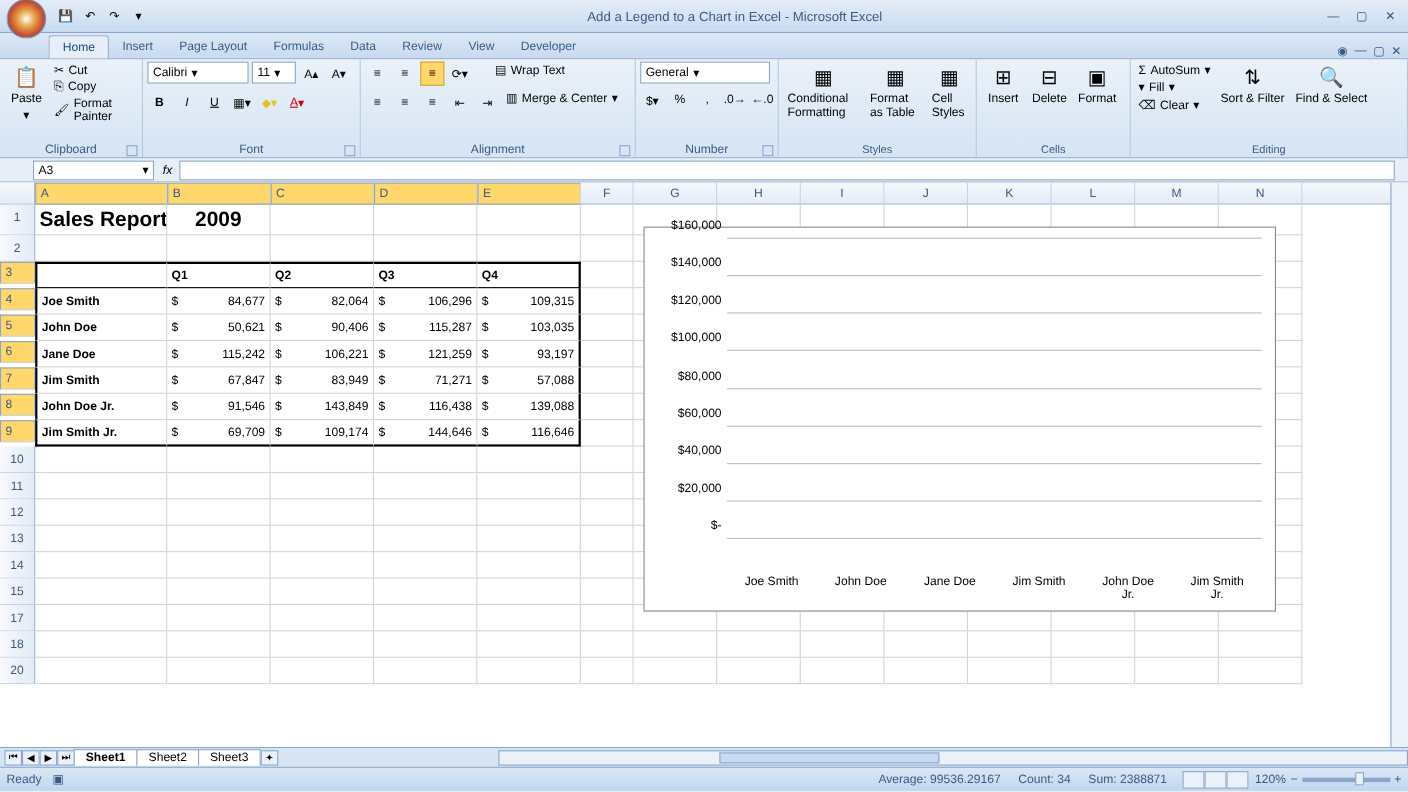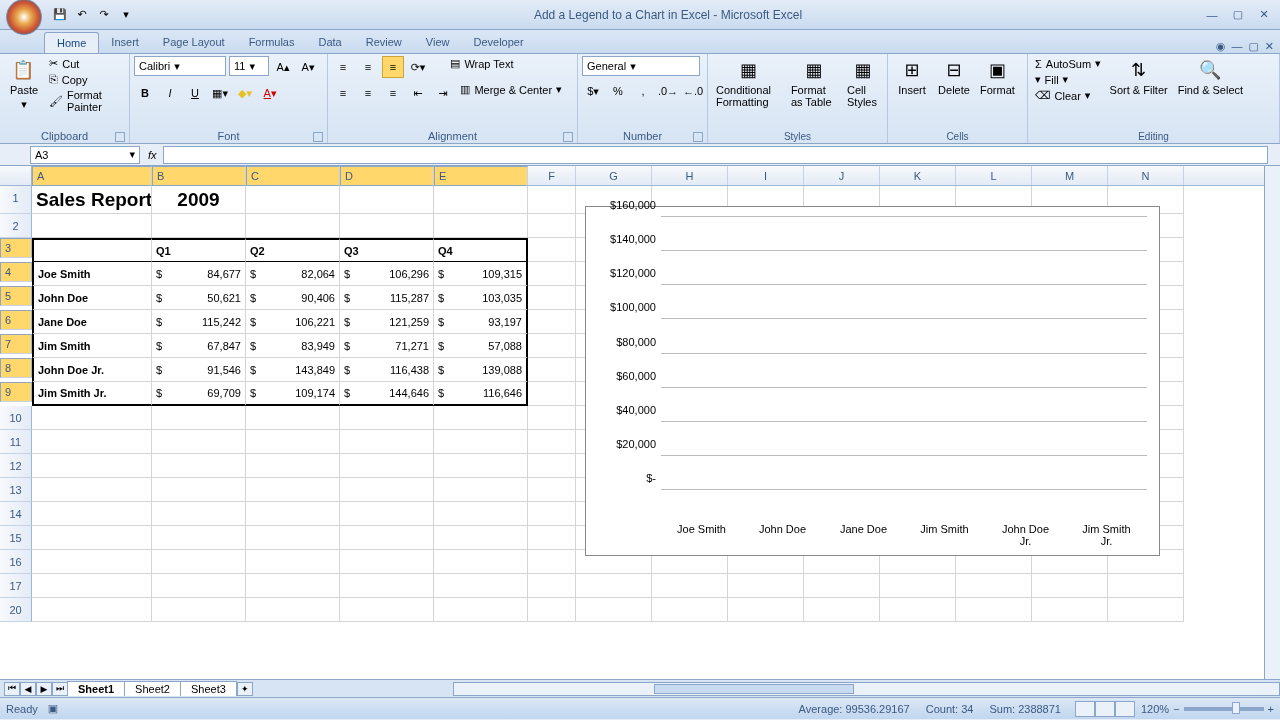--- a/index.html
+++ b/index.html
@@ -594,38 +594,38 @@
         <div class="cell" style="width: 76px;"></div>
         <div class="cell" style="width: 76px;"></div>
         <div class="cell" style="width: 76px;"></div>
         <div class="cell" style="width: 76px;"></div>
         <div class="cell" style="width: 76px;"></div>
         <div class="cell" style="width: 76px;"></div>
         <div class="cell" style="width: 76px;"></div>
         <div class="cell" style="width: 76px;"></div>
       </div>
       <div class="row">
-        <div class="rh">16</div>
-        <div class="cell" style="width: 120px;"></div>
-        <div class="cell" style="width: 94px;"></div>
-        <div class="cell" style="width: 94px;"></div>
-        <div class="cell" style="width: 94px;"></div>
-        <div class="cell" style="width: 94px;"></div>
-        <div class="cell" style="width: 48px;"></div>
-        <div class="cell" style="width: 76px;"></div>
-        <div class="cell" style="width: 76px;"></div>
-        <div class="cell" style="width: 76px;"></div>
-        <div class="cell" style="width: 76px;"></div>
-        <div class="cell" style="width: 76px;"></div>
-        <div class="cell" style="width: 76px;"></div>
-        <div class="cell" style="width: 76px;"></div>
-        <div class="cell" style="width: 76px;"></div>
-      </div>
-      <div class="row">
         <div class="rh">17</div>
+        <div class="cell" style="width: 120px;"></div>
+        <div class="cell" style="width: 94px;"></div>
+        <div class="cell" style="width: 94px;"></div>
+        <div class="cell" style="width: 94px;"></div>
+        <div class="cell" style="width: 94px;"></div>
+        <div class="cell" style="width: 48px;"></div>
+        <div class="cell" style="width: 76px;"></div>
+        <div class="cell" style="width: 76px;"></div>
+        <div class="cell" style="width: 76px;"></div>
+        <div class="cell" style="width: 76px;"></div>
+        <div class="cell" style="width: 76px;"></div>
+        <div class="cell" style="width: 76px;"></div>
+        <div class="cell" style="width: 76px;"></div>
+        <div class="cell" style="width: 76px;"></div>
+      </div>
+      <div class="row">
+        <div class="rh">18</div>
         <div class="cell" style="width: 120px;"></div>
         <div class="cell" style="width: 94px;"></div>
         <div class="cell" style="width: 94px;"></div>
         <div class="cell" style="width: 94px;"></div>
         <div class="cell" style="width: 94px;"></div>
         <div class="cell" style="width: 48px;"></div>
         <div class="cell" style="width: 76px;"></div>
         <div class="cell" style="width: 76px;"></div>
         <div class="cell" style="width: 76px;"></div>
         <div class="cell" style="width: 76px;"></div>

